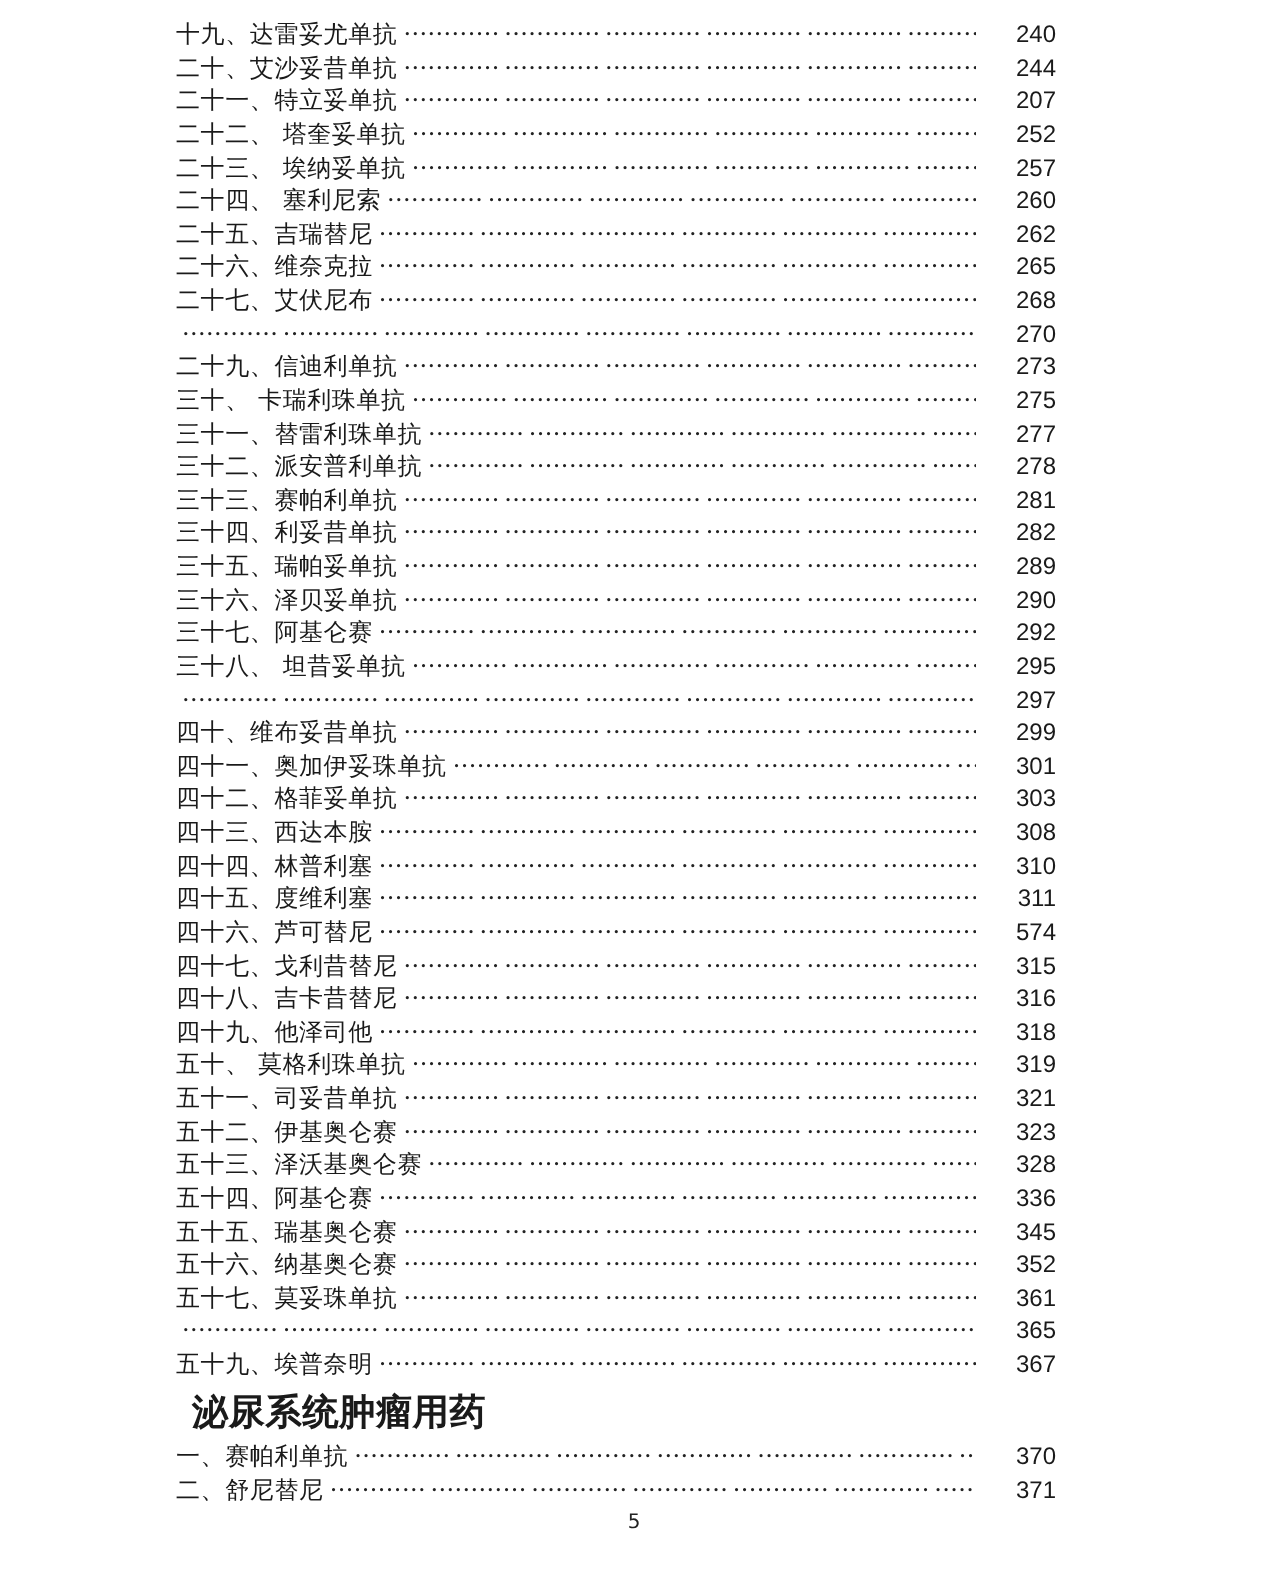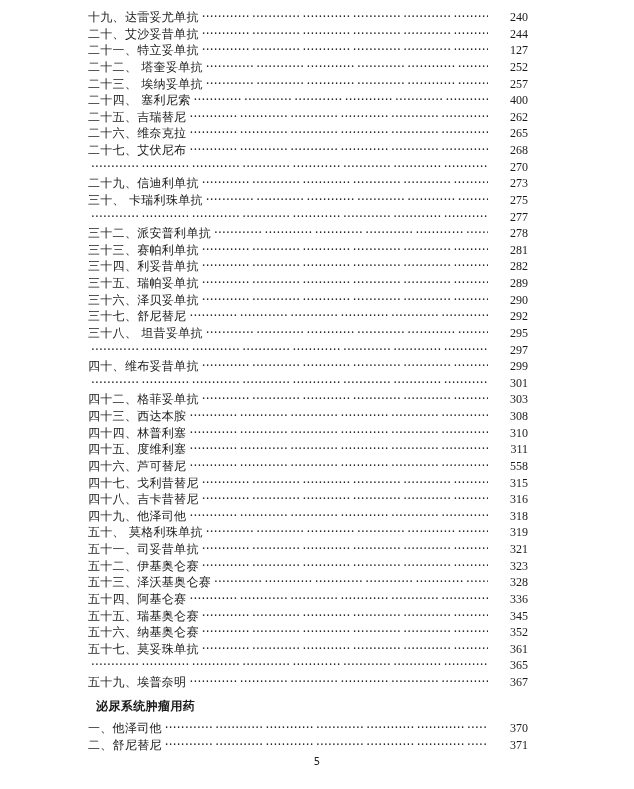--- a/index.html
+++ b/index.html
@@ -35,28 +35,28 @@
     margin:0 2px 0 3px;
     color:#222222;
     font-size:12px;
     letter-spacing:0.2px;
   }
   .toc-page {
     flex:0 0 auto;
     width:32px;
     text-align:right;
     margin-left:6px;
-    font-family:Liberation Serif, serif;
+    font-family:Liberation Sans, sans-serif;
   }
   .section-heading {
     margin-top:7px;
     margin-left:8px;
     height:17px;
     line-height:17px;
-    font-size:12px;
+    font-size:18px;
     font-weight:bold;
     font-family:Liberation Sans, sans-serif;
     letter-spacing:0.4px;
   }
   .section-heading + .toc-row { margin-top:5.5px; }
   .footer {
     position:absolute;
     left:0; top:756px;
     width:100%;
     text-align:center;
@@ -76,36 +76,36 @@
         <span class="toc-page">240</span>
       </div>
       <div class="toc-row">
         <span class="toc-label">二十、艾沙妥昔单抗</span>
         <span class="toc-leader">············ ············ ············ ············ ············ ············ ············ ············ ············ ············ ············ ············ ············ ············ ············ ············ ············ ············ ············ ············ ············ ············ ············ ············ ············ ············ ············ ············ ············ ············ </span>
         <span class="toc-page">244</span>
       </div>
       <div class="toc-row">
         <span class="toc-label">二十一、特立妥单抗</span>
         <span class="toc-leader">············ ············ ············ ············ ············ ············ ············ ············ ············ ············ ············ ············ ············ ············ ············ ············ ············ ············ ············ ············ ············ ············ ············ ············ ············ ············ ············ ············ ············ ············ </span>
-        <span class="toc-page">127</span>
+        <span class="toc-page">207</span>
       </div>
       <div class="toc-row">
         <span class="toc-label">二十二、 塔奎妥单抗</span>
         <span class="toc-leader">············ ············ ············ ············ ············ ············ ············ ············ ············ ············ ············ ············ ············ ············ ············ ············ ············ ············ ············ ············ ············ ············ ············ ············ ············ ············ ············ ············ ············ ············ </span>
         <span class="toc-page">252</span>
       </div>
       <div class="toc-row">
         <span class="toc-label">二十三、 埃纳妥单抗</span>
         <span class="toc-leader">············ ············ ············ ············ ············ ············ ············ ············ ············ ············ ············ ············ ············ ············ ············ ············ ············ ············ ············ ············ ············ ············ ············ ············ ············ ············ ············ ············ ············ ············ </span>
         <span class="toc-page">257</span>
       </div>
       <div class="toc-row">
         <span class="toc-label">二十四、 塞利尼索</span>
         <span class="toc-leader">············ ············ ············ ············ ············ ············ ············ ············ ············ ············ ············ ············ ············ ············ ············ ············ ············ ············ ············ ············ ············ ············ ············ ············ ············ ············ ············ ············ ············ ············ </span>
-        <span class="toc-page">400</span>
+        <span class="toc-page">260</span>
       </div>
       <div class="toc-row">
         <span class="toc-label">二十五、吉瑞替尼</span>
         <span class="toc-leader">············ ············ ············ ············ ············ ············ ············ ············ ············ ············ ············ ············ ············ ············ ············ ············ ············ ············ ············ ············ ············ ············ ············ ············ ············ ············ ············ ············ ············ ············ </span>
         <span class="toc-page">262</span>
       </div>
       <div class="toc-row">
         <span class="toc-label">二十六、维奈克拉</span>
         <span class="toc-leader">············ ············ ············ ············ ············ ············ ············ ············ ············ ············ ············ ············ ············ ············ ············ ············ ············ ············ ············ ············ ············ ············ ············ ············ ············ ············ ············ ············ ············ ············ </span>
         <span class="toc-page">265</span>
@@ -123,20 +123,21 @@
         <span class="toc-label">二十九、信迪利单抗</span>
         <span class="toc-leader">············ ············ ············ ············ ············ ············ ············ ············ ············ ············ ············ ············ ············ ············ ············ ············ ············ ············ ············ ············ ············ ············ ············ ············ ············ ············ ············ ············ ············ ············ </span>
         <span class="toc-page">273</span>
       </div>
       <div class="toc-row">
         <span class="toc-label">三十、 卡瑞利珠单抗</span>
         <span class="toc-leader">············ ············ ············ ············ ············ ············ ············ ············ ············ ············ ············ ············ ············ ············ ············ ············ ············ ············ ············ ············ ············ ············ ············ ············ ············ ············ ············ ············ ············ ············ </span>
         <span class="toc-page">275</span>
       </div>
       <div class="toc-row">
+        <span class="toc-label">三十一、替雷利珠单抗</span>
         <span class="toc-leader">············ ············ ············ ············ ············ ············ ············ ············ ············ ············ ············ ············ ············ ············ ············ ············ ············ ············ ············ ············ ············ ············ ············ ············ ············ ············ ············ ············ ············ ············ </span>
         <span class="toc-page">277</span>
       </div>
       <div class="toc-row">
         <span class="toc-label">三十二、派安普利单抗</span>
         <span class="toc-leader">············ ············ ············ ············ ············ ············ ············ ············ ············ ············ ············ ············ ············ ············ ············ ············ ············ ············ ············ ············ ············ ············ ············ ············ ············ ············ ············ ············ ············ ············ </span>
         <span class="toc-page">278</span>
       </div>
       <div class="toc-row">
         <span class="toc-label">三十三、赛帕利单抗</span>
@@ -152,39 +153,40 @@
         <span class="toc-label">三十五、瑞帕妥单抗</span>
         <span class="toc-leader">············ ············ ············ ············ ············ ············ ············ ············ ············ ············ ············ ············ ············ ············ ············ ············ ············ ············ ············ ············ ············ ············ ············ ············ ············ ············ ············ ············ ············ ············ </span>
         <span class="toc-page">289</span>
       </div>
       <div class="toc-row">
         <span class="toc-label">三十六、泽贝妥单抗</span>
         <span class="toc-leader">············ ············ ············ ············ ············ ············ ············ ············ ············ ············ ············ ············ ············ ············ ············ ············ ············ ············ ············ ············ ············ ············ ············ ············ ············ ············ ············ ············ ············ ············ </span>
         <span class="toc-page">290</span>
       </div>
       <div class="toc-row">
-        <span class="toc-label">三十七、舒尼替尼</span>
+        <span class="toc-label">三十七、阿基仑赛</span>
         <span class="toc-leader">············ ············ ············ ············ ············ ············ ············ ············ ············ ············ ············ ············ ············ ············ ············ ············ ············ ············ ············ ············ ············ ············ ············ ············ ············ ············ ············ ············ ············ ············ </span>
         <span class="toc-page">292</span>
       </div>
       <div class="toc-row">
         <span class="toc-label">三十八、 坦昔妥单抗</span>
         <span class="toc-leader">············ ············ ············ ············ ············ ············ ············ ············ ············ ············ ············ ············ ············ ············ ············ ············ ············ ············ ············ ············ ············ ············ ············ ············ ············ ············ ············ ············ ············ ············ </span>
         <span class="toc-page">295</span>
       </div>
       <div class="toc-row">
         <span class="toc-leader">············ ············ ············ ············ ············ ············ ············ ············ ············ ············ ············ ············ ············ ············ ············ ············ ············ ············ ············ ············ ············ ············ ············ ············ ············ ············ ············ ············ ············ ············ </span>
         <span class="toc-page">297</span>
       </div>
       <div class="toc-row">
         <span class="toc-label">四十、维布妥昔单抗</span>
         <span class="toc-leader">············ ············ ············ ············ ············ ············ ············ ············ ············ ············ ············ ············ ············ ············ ············ ············ ············ ············ ············ ············ ············ ············ ············ ············ ············ ············ ············ ············ ············ ············ </span>
         <span class="toc-page">299</span>
       </div>
       <div class="toc-row">
+        <span class="toc-label">四十一、奥加伊妥珠单抗</span>
         <span class="toc-leader">············ ············ ············ ············ ············ ············ ············ ············ ············ ············ ············ ············ ············ ············ ············ ············ ············ ············ ············ ············ ············ ············ ············ ············ ············ ············ ············ ············ ············ ············ </span>
         <span class="toc-page">301</span>
       </div>
       <div class="toc-row">
         <span class="toc-label">四十二、格菲妥单抗</span>
         <span class="toc-leader">············ ············ ············ ············ ············ ············ ············ ············ ············ ············ ············ ············ ············ ············ ············ ············ ············ ············ ············ ············ ············ ············ ············ ············ ············ ············ ············ ············ ············ ············ </span>
         <span class="toc-page">303</span>
       </div>
       <div class="toc-row">
         <span class="toc-label">四十三、西达本胺</span>
@@ -197,21 +199,21 @@
         <span class="toc-page">310</span>
       </div>
       <div class="toc-row">
         <span class="toc-label">四十五、度维利塞</span>
         <span class="toc-leader">············ ············ ············ ············ ············ ············ ············ ············ ············ ············ ············ ············ ············ ············ ············ ············ ············ ············ ············ ············ ············ ············ ············ ············ ············ ············ ············ ············ ············ ············ </span>
         <span class="toc-page">311</span>
       </div>
       <div class="toc-row">
         <span class="toc-label">四十六、芦可替尼</span>
         <span class="toc-leader">············ ············ ············ ············ ············ ············ ············ ············ ············ ············ ············ ············ ············ ············ ············ ············ ············ ············ ············ ············ ············ ············ ············ ············ ············ ············ ············ ············ ············ ············ </span>
-        <span class="toc-page">558</span>
+        <span class="toc-page">574</span>
       </div>
       <div class="toc-row">
         <span class="toc-label">四十七、戈利昔替尼</span>
         <span class="toc-leader">············ ············ ············ ············ ············ ············ ············ ············ ············ ············ ············ ············ ············ ············ ············ ············ ············ ············ ············ ············ ············ ············ ············ ············ ············ ············ ············ ············ ············ ············ </span>
         <span class="toc-page">315</span>
       </div>
       <div class="toc-row">
         <span class="toc-label">四十八、吉卡昔替尼</span>
         <span class="toc-leader">············ ············ ············ ············ ············ ············ ············ ············ ············ ············ ············ ············ ············ ············ ············ ············ ············ ············ ············ ············ ············ ············ ············ ············ ············ ············ ············ ············ ············ ············ </span>
         <span class="toc-page">316</span>
@@ -265,21 +267,21 @@
         <span class="toc-leader">············ ············ ············ ············ ············ ············ ············ ············ ············ ············ ············ ············ ············ ············ ············ ············ ············ ············ ············ ············ ············ ············ ············ ············ ············ ············ ············ ············ ············ ············ </span>
         <span class="toc-page">365</span>
       </div>
       <div class="toc-row">
         <span class="toc-label">五十九、埃普奈明</span>
         <span class="toc-leader">············ ············ ············ ············ ············ ············ ············ ············ ············ ············ ············ ············ ············ ············ ············ ············ ············ ············ ············ ············ ············ ············ ············ ············ ············ ············ ············ ············ ············ ············ </span>
         <span class="toc-page">367</span>
       </div>
       <div class="section-heading">泌尿系统肿瘤用药</div>
       <div class="toc-row">
-        <span class="toc-label">一、他泽司他</span>
+        <span class="toc-label">一、赛帕利单抗</span>
         <span class="toc-leader">············ ············ ············ ············ ············ ············ ············ ············ ············ ············ ············ ············ ············ ············ ············ ············ ············ ············ ············ ············ ············ ············ ············ ············ ············ ············ ············ ············ ············ ············ </span>
         <span class="toc-page">370</span>
       </div>
       <div class="toc-row">
         <span class="toc-label">二、舒尼替尼</span>
         <span class="toc-leader">············ ············ ············ ············ ············ ············ ············ ············ ············ ············ ············ ············ ············ ············ ············ ············ ············ ············ ············ ············ ············ ············ ············ ············ ············ ············ ············ ············ ············ ············ </span>
         <span class="toc-page">371</span>
       </div>
     </div>
   <div class="footer">5</div>

